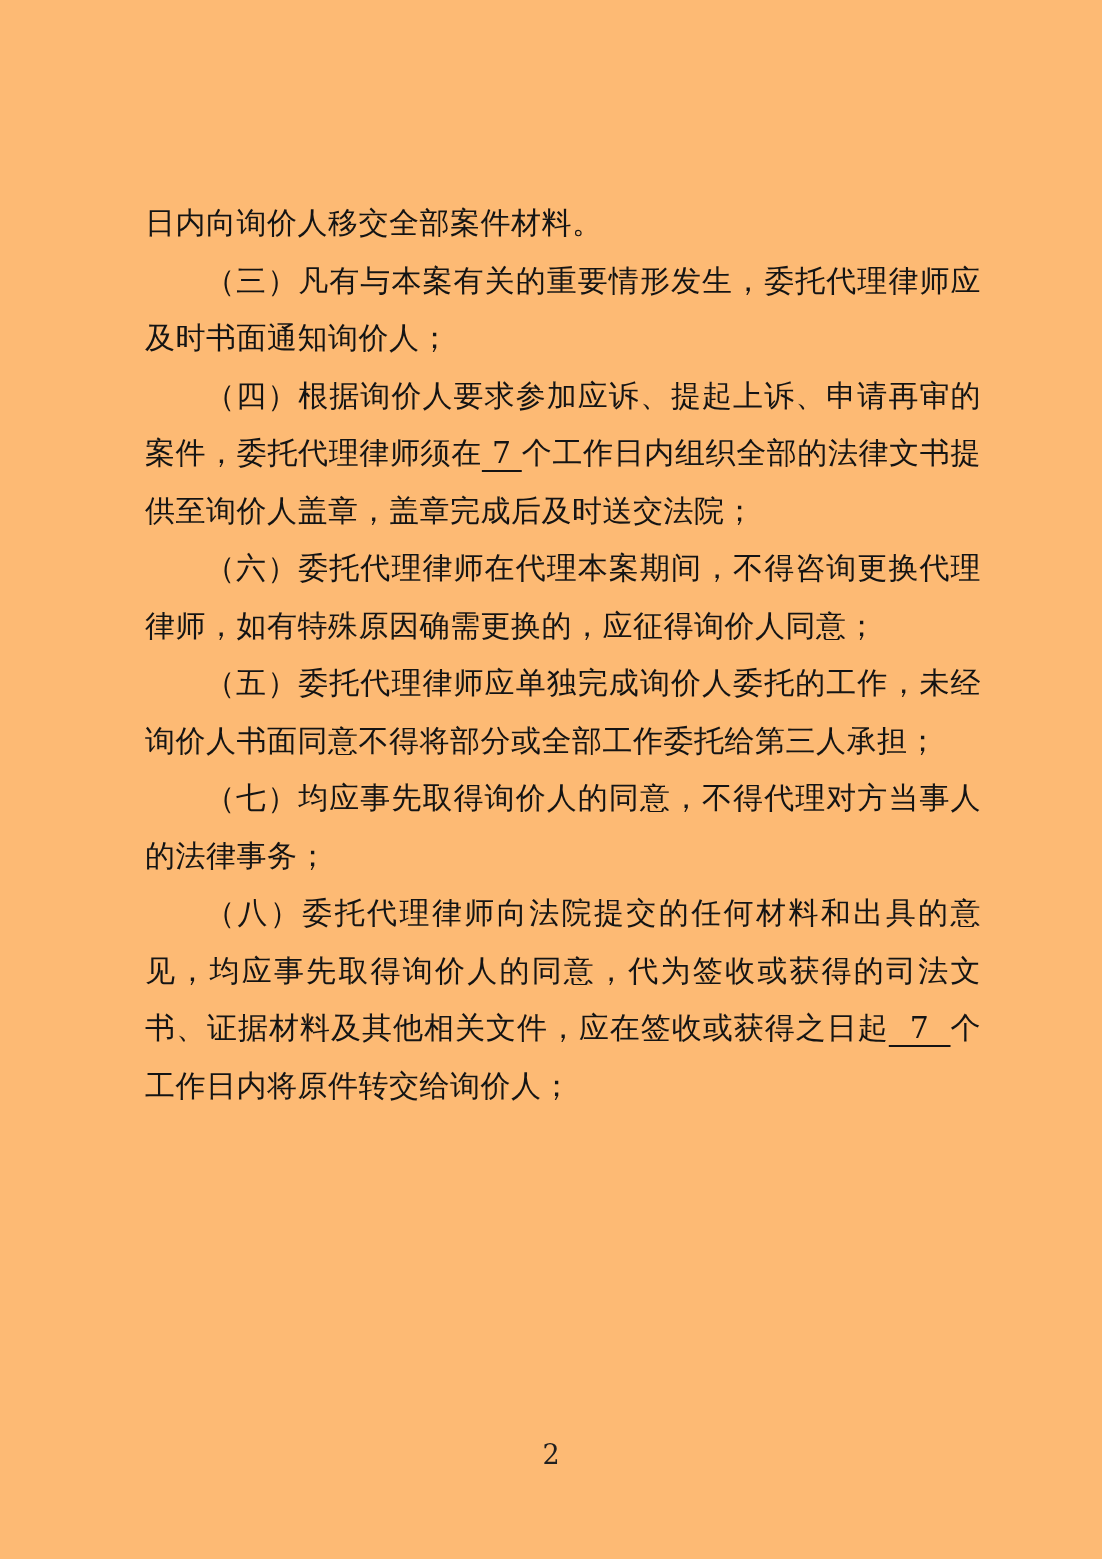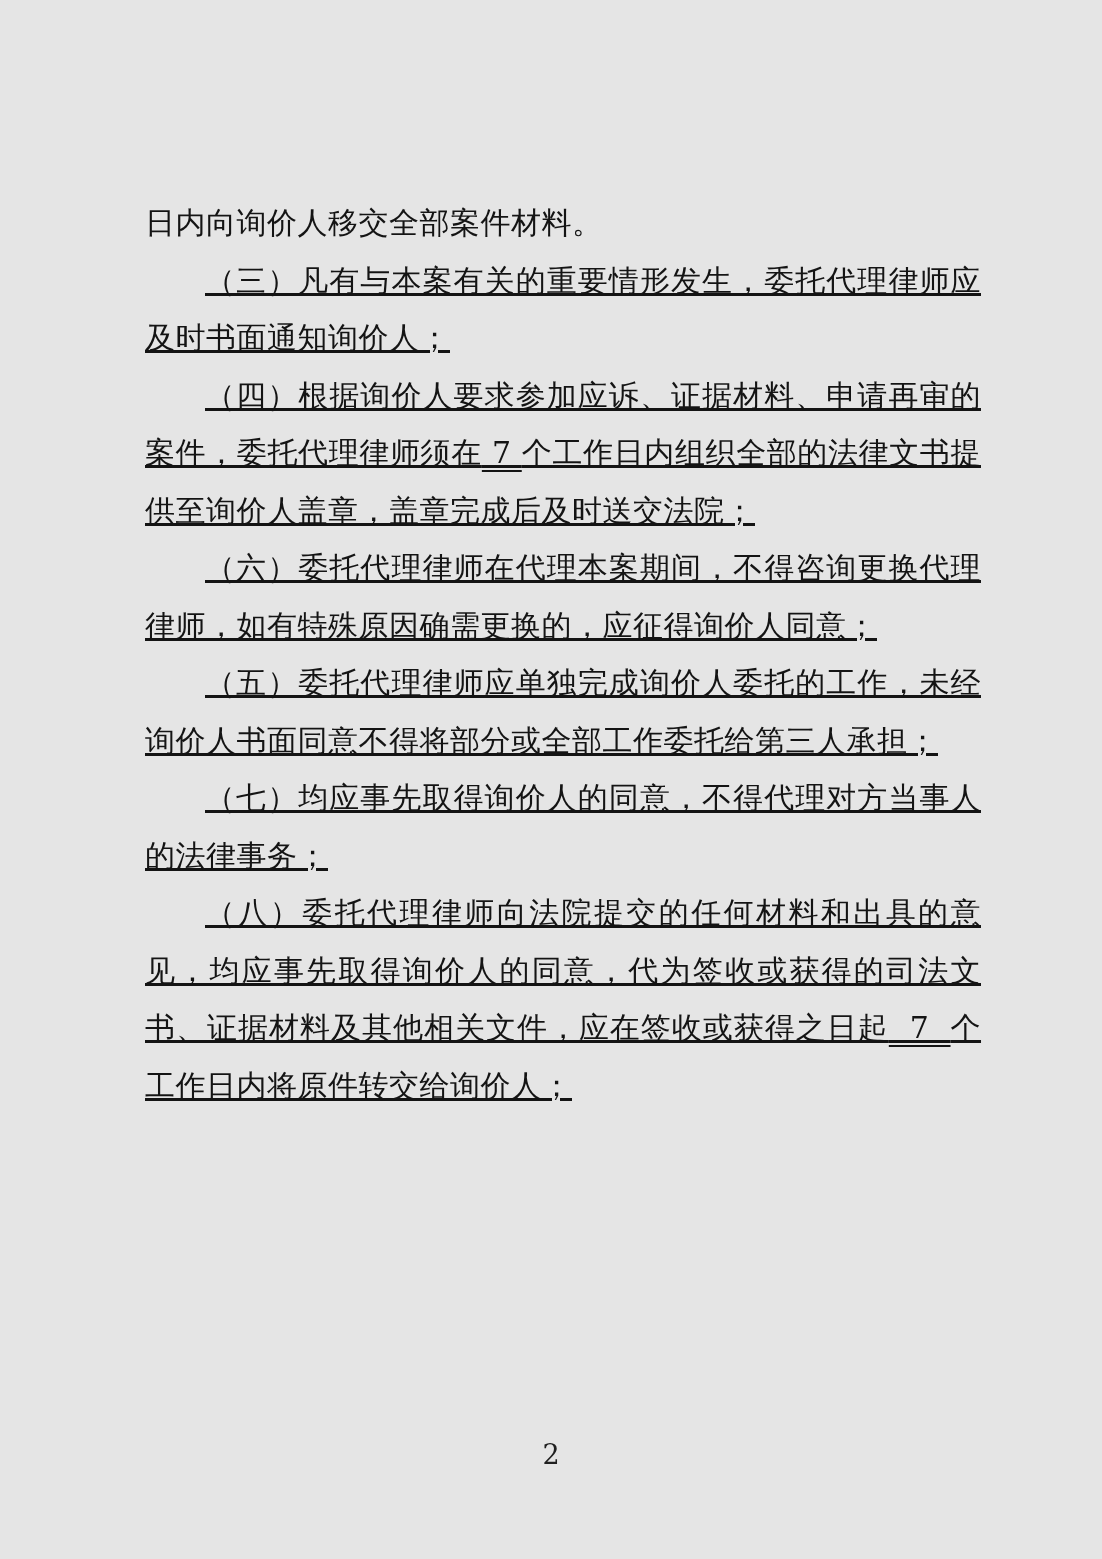--- a/index.html
+++ b/index.html
@@ -4,42 +4,41 @@
 <style>
   html, body {
     margin: 0;
     padding: 0;
     background: #ffffff;
   }
   .page {
     position: relative;
     width: 1102px;
     height: 1559px;
-    background: #e5e5e5;
+    background: #fdba74;
     overflow: hidden;
     font-family: "DejaVu Serif", "Liberation Serif", serif;
     color: #141414;
   }
   .doc-body {
     position: absolute;
     left: 145px;
     top: 194px;
     width: 836px;
     font-size: 30px;
     line-height: 57.5px;
     text-align: justify;
     letter-spacing: 0.5px;
   }
   .doc-body p {
     margin: 0;
     padding: 0;
   }
   .doc-body p.indent {
     text-indent: 2em;
-    text-decoration: underline;
   }
   .seg-underline {
     text-decoration: underline;
     text-decoration-thickness: 2px;
     text-underline-offset: 7px;
   }
   .page-number {
     position: absolute;
     top: 1440px;
     left: 0;
@@ -50,20 +49,20 @@
     color: #202020;
   }
 </style>
 </head>
 <body>
 
 <div class="page">
   <div class="doc-body" id="doc-body">
       <p class=""><span class="">日内向询价人移交全部案件材料。</span></p>
       <p class="indent"><span class="">（三）凡有与本案有关的重要情形发生，委托代理律师应及时书面通知询价人；</span></p>
-      <p class="indent"><span class="">（四）根据询价人要求参加应诉、证据材料、申请再审的案件，委托代理律师须在</span><span class="seg-underline">&nbsp;7&nbsp;</span><span class="">个工作日内组织全部的法律文书提供至询价人盖章，盖章完成后及时送交法院；</span></p>
+      <p class="indent"><span class="">（四）根据询价人要求参加应诉、提起上诉、申请再审的案件，委托代理律师须在</span><span class="seg-underline">&nbsp;7&nbsp;</span><span class="">个工作日内组织全部的法律文书提供至询价人盖章，盖章完成后及时送交法院；</span></p>
       <p class="indent"><span class="">（六）委托代理律师在代理本案期间，不得咨询更换代理律师，如有特殊原因确需更换的，应征得询价人同意；</span></p>
       <p class="indent"><span class="">（五）委托代理律师应单独完成询价人委托的工作，未经询价人书面同意不得将部分或全部工作委托给第三人承担；</span></p>
       <p class="indent"><span class="">（七）均应事先取得询价人的同意，不得代理对方当事人的法律事务；</span></p>
       <p class="indent"><span class="">（八）委托代理律师向法院提交的任何材料和出具的意见，均应事先取得询价人的同意，代为签收或获得的司法文书、证据材料及其他相关文件，应在签收或获得之日起</span><span class="seg-underline">&nbsp;&nbsp;7&nbsp;&nbsp;</span><span class="">个工作日内将原件转交给询价人；</span></p>
     </div>
   <div class="page-number">2</div>
 </div>
 
 </body></html>

